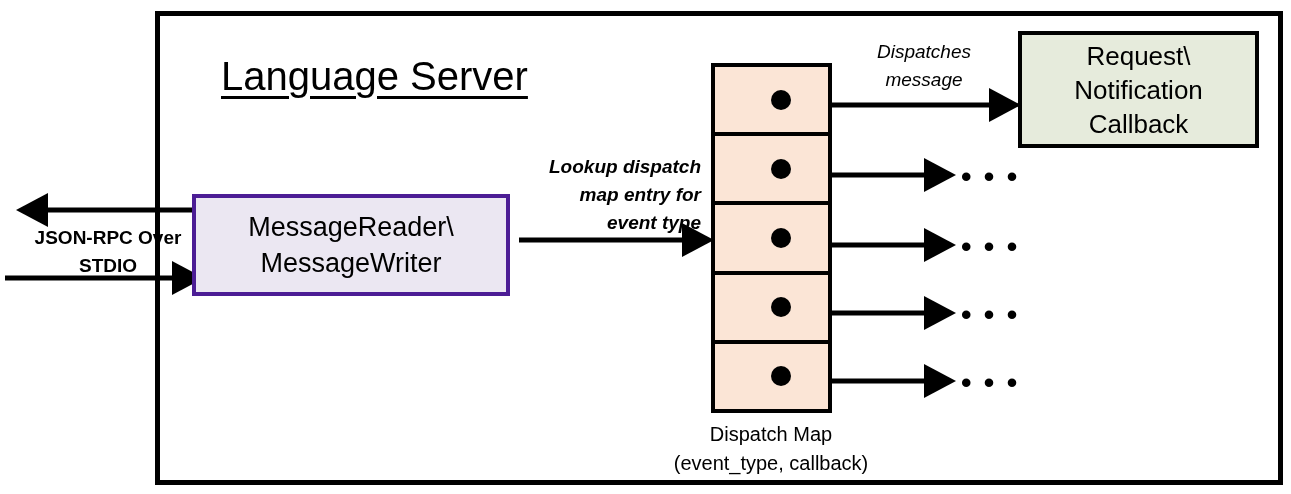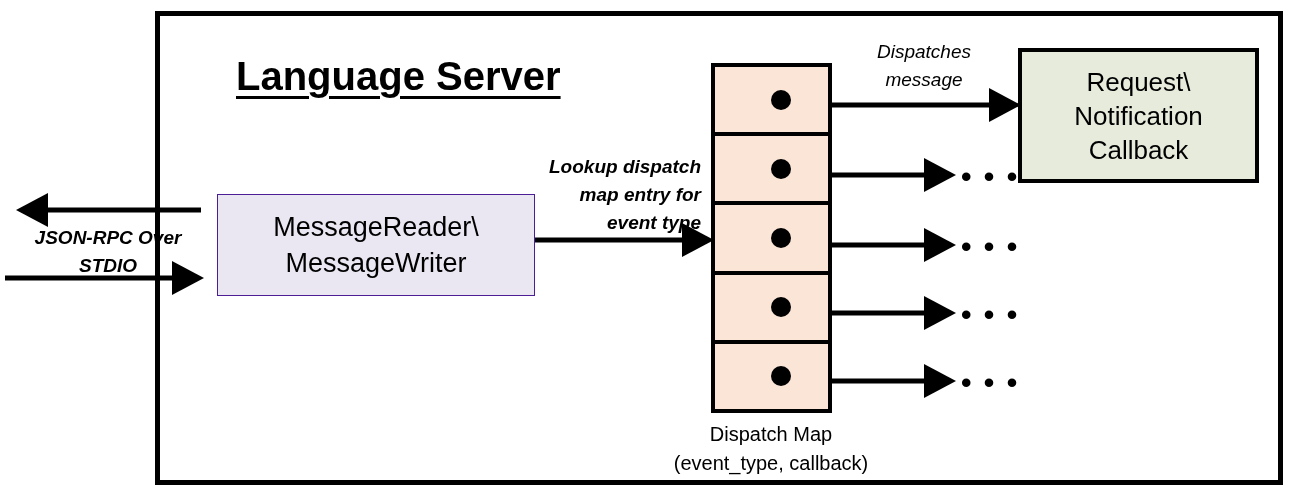--- a/index.html
+++ b/index.html
@@ -26,52 +26,50 @@
     top: 11px;
     width: 1128px;
     height: 474px;
     border: 5px solid #000000;
     box-sizing: border-box;
     background: transparent;
   }
 
   
   #server-title {
-    left: 236px;
+    left: 221px;
     top: 52px;
     font-size: 40px;
     line-height: 48px;
     letter-spacing: 0px;
     white-space: nowrap;
     text-decoration: underline;
     text-underline-offset: 6px;
     text-decoration-thickness: 3px;
-    font-weight: bold;
   }
 
   
   #jsonrpc-label {
     left: 33px;
     top: 224px;
     width: 150px;
     text-align: center;
-    font-style: italic;
     font-weight: bold;
     font-size: 19px;
     line-height: 28px;
   }
 
   
   #message-rw-box {
-    left: 217px;
+    left: 192px;
     top: 194px;
     width: 318px;
     height: 102px;
     background: #ebe7f2;
-    border: 1px solid #4c1d95;
+    border: 4px solid #4c1d95;
     box-sizing: border-box;
     display: flex;
     align-items: center;
     justify-content: center;
   }
   #message-rw-label {
     font-size: 27px;
     line-height: 36px;
     text-align: center;
     white-space: pre-line;
@@ -147,23 +145,23 @@
     font-style: italic;
     font-weight: normal;
     font-size: 19px;
     line-height: 28px;
     white-space: pre-line;
   }
 
   
   #callback-box {
     left: 1018px;
-    top: 48px;
+    top: 31px;
     width: 241px;
-    height: 135px;
+    height: 117px;
     background: #e6ebdc;
     border: 4px solid #000000;
     box-sizing: border-box;
     display: flex;
     align-items: center;
     justify-content: center;
   }
   #callback-label {
     font-size: 26px;
     line-height: 34px;

